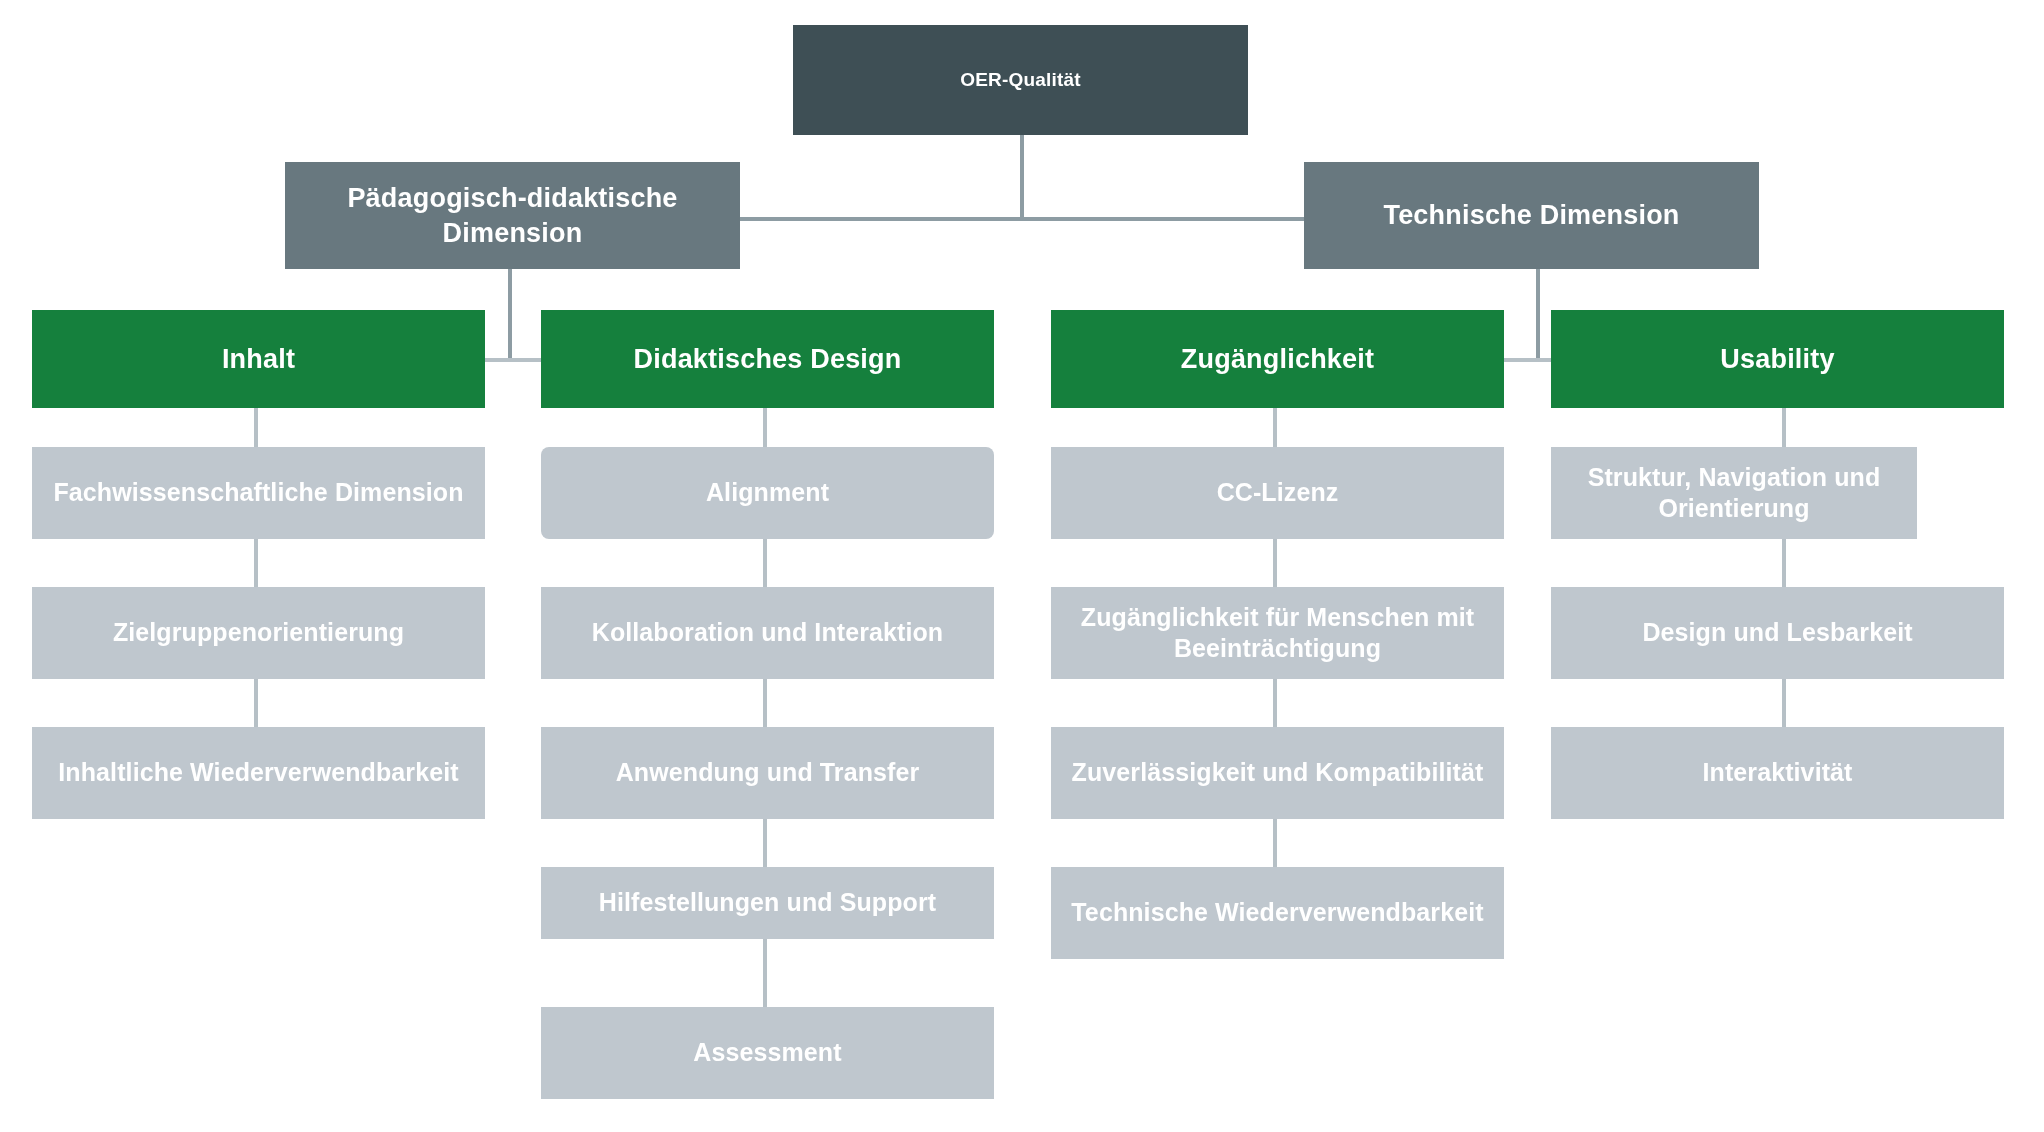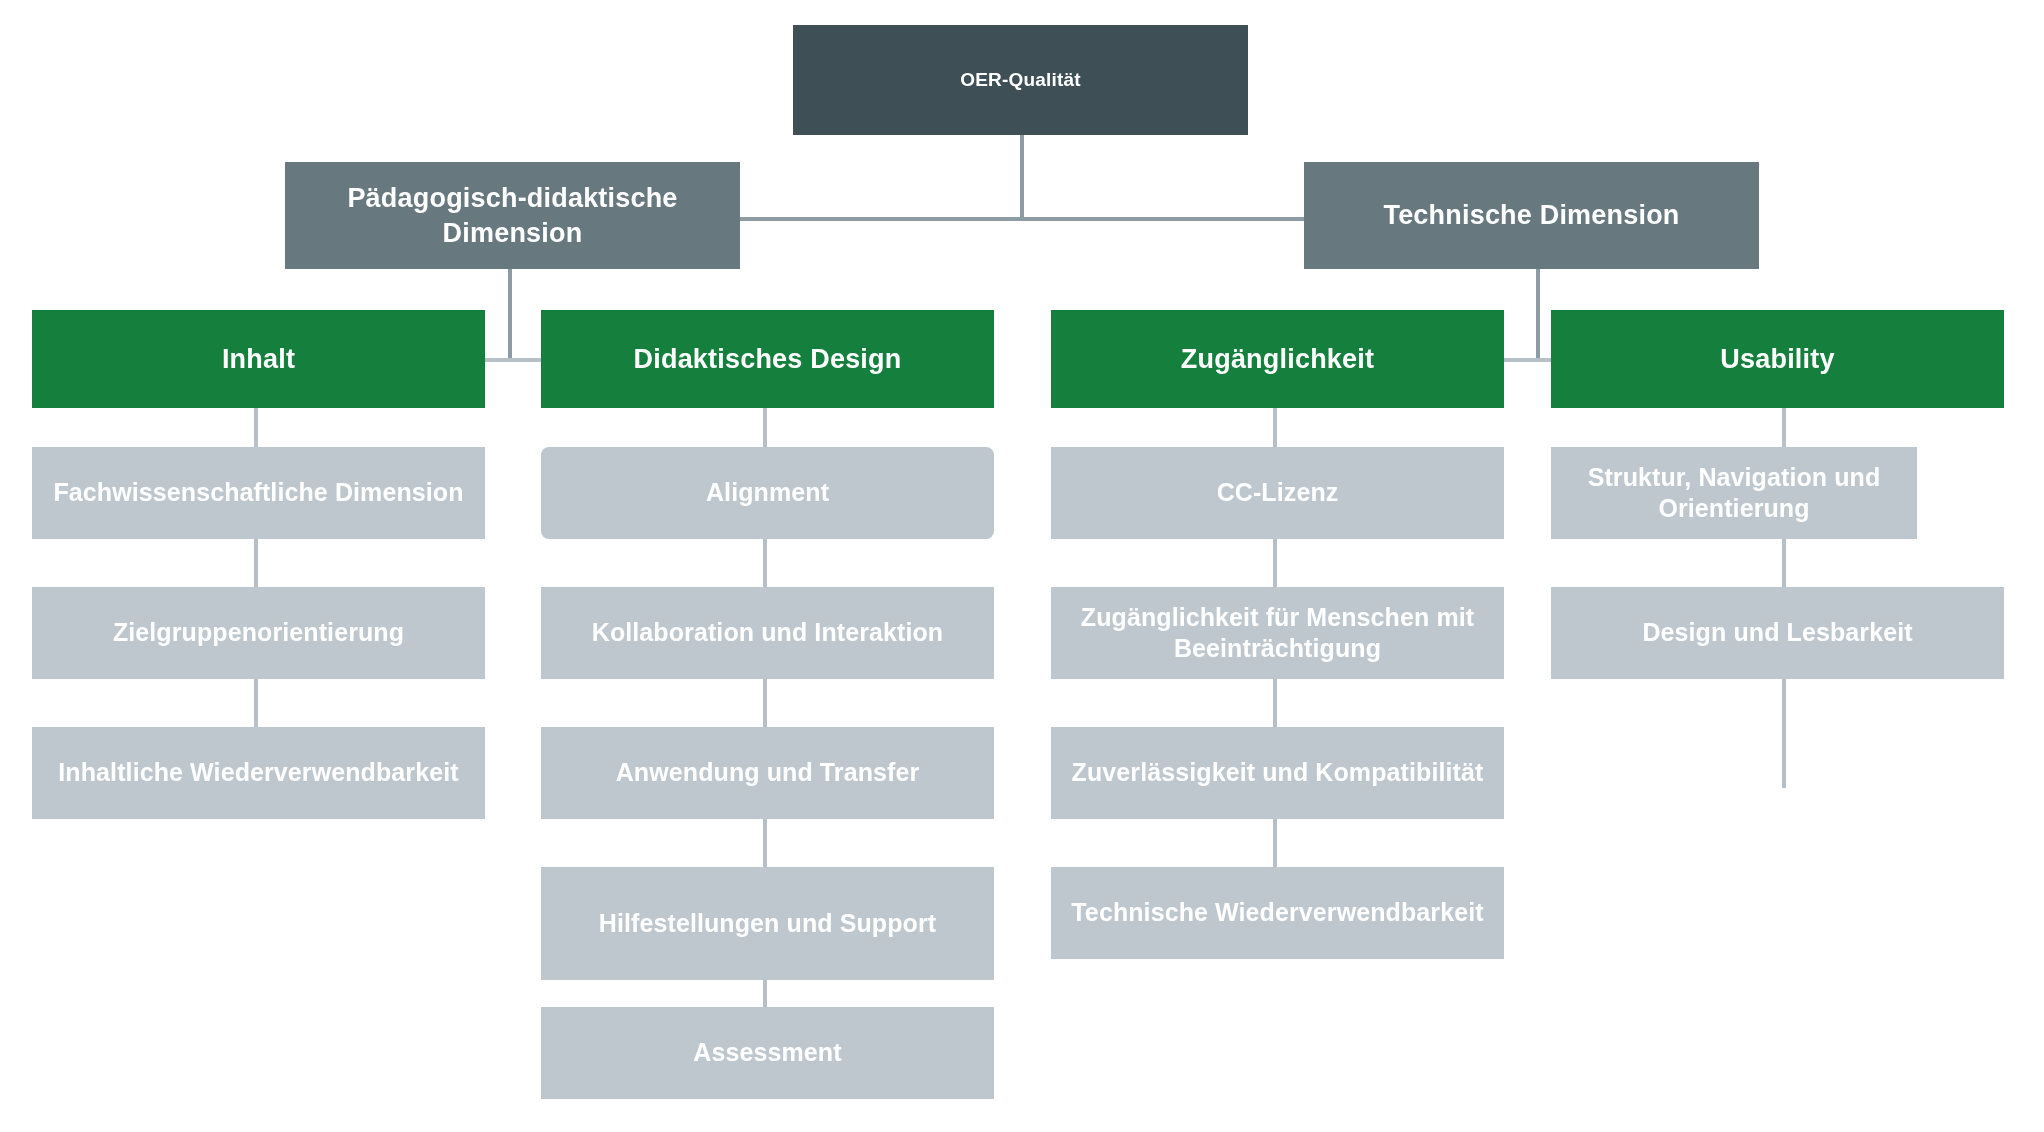--- a/index.html
+++ b/index.html
@@ -124,21 +124,21 @@
 
   <div class="node lvl-leaf" style="left:541px; top:447px; width:453px; height:92px;border-radius:8px;">
     <span>Alignment</span>
   </div>
   <div class="node lvl-leaf" style="left:541px; top:587px; width:453px; height:92px;">
     <span>Kollaboration und Interaktion</span>
   </div>
   <div class="node lvl-leaf" style="left:541px; top:727px; width:453px; height:92px;">
     <span>Anwendung und Transfer</span>
   </div>
-  <div class="node lvl-leaf" style="left:541px; top:867px; width:453px; height:113px;">
+  <div class="node lvl-leaf" style="left:541px; top:867px; width:453px; height:72px;">
     <span>Hilfestellungen und Support</span>
   </div>
   <div class="node lvl-leaf" style="left:541px; top:1007px; width:453px; height:92px;">
     <span>Assessment</span>
   </div>
 
   <div class="node lvl-leaf" style="left:1051px; top:447px; width:453px; height:92px;">
     <span>CC-Lizenz</span>
   </div>
   <div class="node lvl-leaf" style="left:1051px; top:587px; width:453px; height:92px;">
@@ -150,14 +150,17 @@
   <div class="node lvl-leaf" style="left:1051px; top:867px; width:453px; height:92px;">
     <span>Technische Wiederverwendbarkeit</span>
   </div>
 
   <div class="node lvl-leaf" style="left:1551px; top:447px; width:366px; height:92px;">
     <span>Struktur, Navigation und Orientierung</span>
   </div>
   <div class="node lvl-leaf" style="left:1551px; top:587px; width:453px; height:92px;">
     <span>Design und Lesbarkeit</span>
   </div>
+  <div class="node lvl-leaf" style="left:1551px; top:727px; width:453px; height:92px;">
+    <span>Interaktivität</span>
+  </div>
 
 </div>
 
 </body></html>

